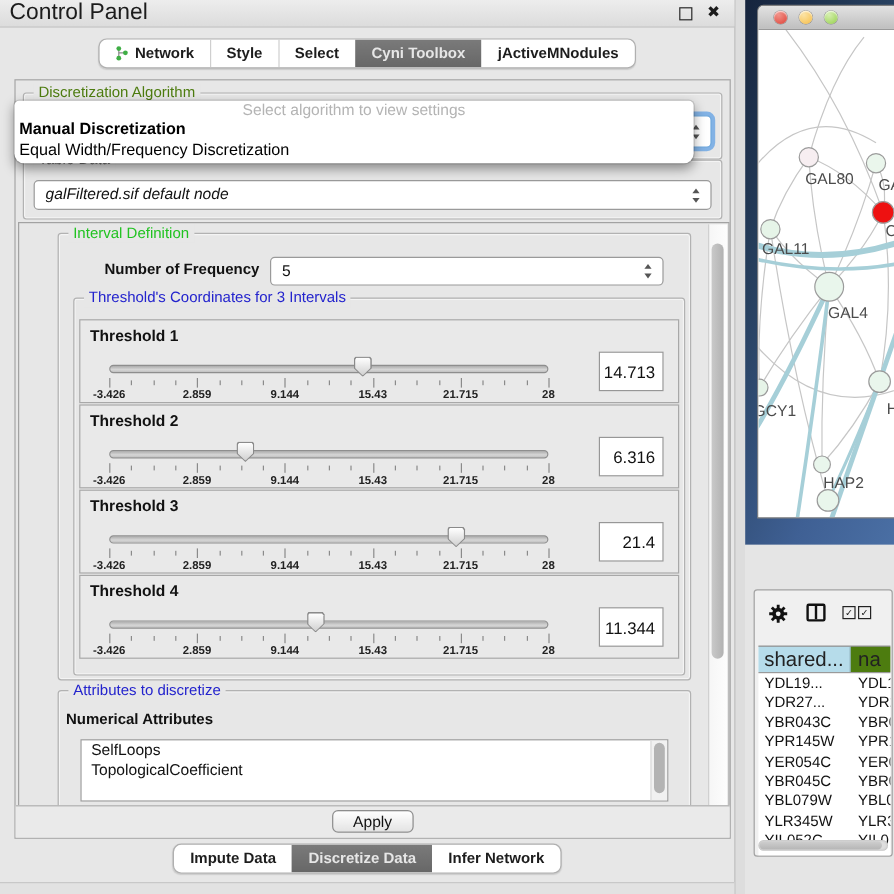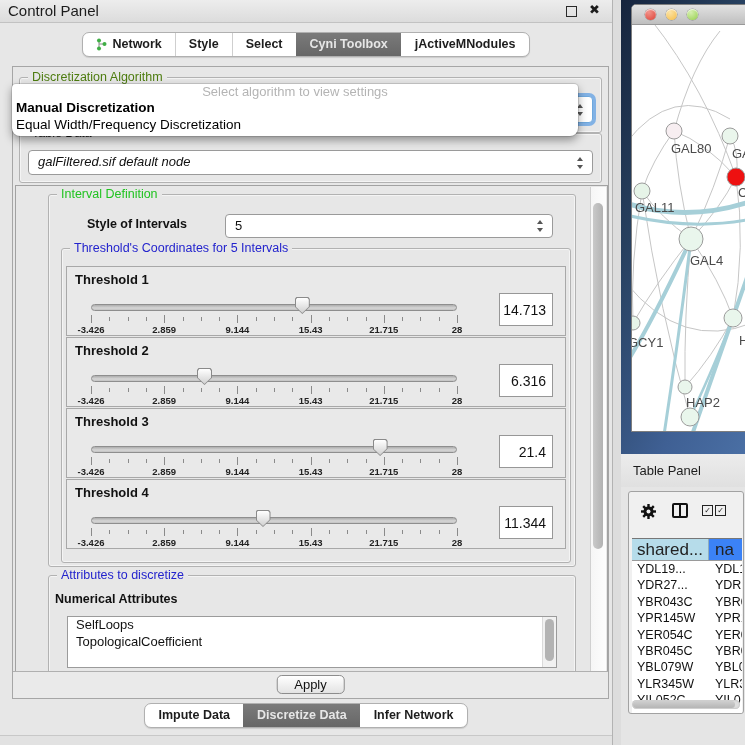--- a/index.html
+++ b/index.html
@@ -2,21 +2,21 @@
 <html><head>
 <meta charset="utf-8">
 <style>
   html,body{margin:0;padding:0;}
   body{width:745px;height:745px;position:relative;overflow:hidden;
        font-family:"Liberation Sans","DejaVu Sans",sans-serif;background:#e6e6e6;
        -webkit-font-smoothing:antialiased;}
   
   .control-panel{position:absolute;left:0;top:0;width:612px;height:745px;background:#e7e7e7;border-right:1px solid #b3b3b3;}
   .cp-titlebar{position:absolute;left:0;top:0;width:100%;height:22px;background:linear-gradient(#ededed,#dcdcdc);border-bottom:1px solid #c2c2c2;}
-  .cp-title{position:absolute;left:8px;top:0;line-height:22px;font-size:15px;color:#1c1c1c;}
+  .cp-title{position:absolute;left:8px;top:0;line-height:22px;font-size:19px;color:#1c1c1c;}
   .float-btn{position:absolute;right:35px;top:6px;width:9px;height:9px;border:1.5px solid #2a2a2a;background:transparent;}
   .close-btn{position:absolute;right:12px;top:2px;font-size:13px;font-weight:bold;color:#1c1c1c;cursor:default;}
   
   .tabbar{position:absolute;left:0;width:100%;display:flex;justify-content:center;}
   .tabbar.top{top:32px;}
   .tabbar.bottom{top:703px;}
   .tabbar-inner{display:inline-flex;background:#ffffff;border:1px solid #b0b0b0;border-radius:7px;overflow:hidden;box-shadow:0 1px 1px rgba(0,0,0,.12);}
   .tab{padding:0 13px;line-height:23px;font-size:12.5px;font-weight:bold;color:#1d1d1d;white-space:nowrap;display:flex;align-items:center;gap:5px;}
   .tab + .tab{border-left:1px solid #cfcfcf;}
   .tab.selected{background:linear-gradient(#7a7a7a,#676767);color:#e6e6e6;border-left-color:transparent;align-items:flex-end;}
@@ -90,21 +90,21 @@
   .tp-frame{position:absolute;left:7px;top:37px;width:114px;height:221px;background:#f0f0f0;border:1px solid #a2a2a2;border-radius:3px;overflow:hidden;}
   .tp-toolbar{position:absolute;left:0;top:0;width:100%;height:40px;}
   .icon-gear{position:absolute;left:11px;top:11px;}
   .icon-cols{position:absolute;left:43px;top:11px;width:16px;height:15px;border:2px solid #111;border-radius:2px;box-sizing:border-box;}
   .icon-cols:before{content:"";position:absolute;left:50%;top:0;width:2px;height:100%;background:#111;transform:translateX(-1px);}
   .icon-check{position:absolute;top:13px;width:9px;height:9px;border:1.5px solid #222;font-size:8px;line-height:9px;text-align:center;color:#222;font-weight:bold;}
   .tp-table{position:absolute;left:3px;top:46px;width:110px;bottom:0;background:#fff;border-top:1px solid #777;}
   .thead{display:flex;height:21px;border-bottom:1px solid #9a9a9a;}
   .thcell{font-size:17px;color:#222;line-height:21px;overflow:hidden;white-space:nowrap;box-sizing:border-box;}
   .thcell.c0{width:77px;background:#b6dcea;border-right:1px solid #90aebc;text-align:center;}
-  .thcell.c1{flex:1;text-align:right;padding-right:8px;background:#3b82f6;}
+  .thcell.c1{flex:1;text-align:right;padding-right:8px;background:#4d7c0f;}
   .trow{display:flex;height:16.4px;}
   .tcell{font-size:12.5px;color:#111;line-height:16.4px;overflow:hidden;white-space:nowrap;box-sizing:border-box;}
   .tcell.c0{width:77px;padding-left:5px;}
   .tcell.c1{flex:1;padding-left:6px;}
   .tp-hscroll{position:absolute;left:3px;right:3px;bottom:4px;height:9px;border-radius:5px;background:#dedede;box-shadow:inset 0 0 2px rgba(0,0,0,.25);}
   .tp-hscroll .hthumb{position:absolute;left:1px;top:1px;height:7px;width:94%;border-radius:4px;background:linear-gradient(#cfcfcf,#b5b5b5);}
 </style>
 </head>
 <body>
 
@@ -156,28 +156,28 @@
       <div class="combo" style="left:8px;top:16px;right:8px;height:23px;font-style:italic;">
         <span class="cval">galFiltered.sif default node</span>
         <span class="spin"></span>
       </div>
     </div>
 
     <div class="scrollpanel">
 
       <div class="groupbox" style="left:32px;top:8px;width:526px;height:371px;">
         <span class="group-title gt-green">Interval Definition</span>
-        <span class="noi-label">Style of Intervals</span>
+        <span class="noi-label">Number of Frequency</span>
         <div class="combo" style="left:176px;top:19px;width:326px;height:22px;">
           <span class="cval">5</span>
           <span class="spin"></span>
         </div>
 
         <div class="groupbox" style="left:12px;top:53px;width:508px;height:313px;">
-          <span class="group-title gt-blue">Threshold's Coordinates for 5 Intervals</span>
+          <span class="group-title gt-blue">Threshold's Coordinates for 3 Intervals</span>
           <div id="thresholds-container">
               <div class="threshold-box" style="top: 17px;">
                 <span class="th-label">Threshold 1</span>
                 <div class="track"></div>
                 <div class="thumb" style="left:227.8px">
                   <i></i>
                 </div>
                 <div class="ticks">
                   <span class="major" style="left: 0%;"></span>
                   <span style="left: 5%;"></span>
@@ -429,23 +429,20 @@
           <text x="58" y="240" class="nlabel">GAL4</text>
           <text x="-4" y="322" class="nlabel">GCY1</text>
           <text x="107" y="320" class="nlabel">H</text>
           <text x="54" y="382" class="nlabel">HAP2</text>
         </svg>
     </div>
   </div>
 </div>
 
 <div class="table-section">
-  <div class="tp-header">
-    <span class="tp-title">Table Panel</span>
-  </div>
   <div class="tp-frame">
     <div class="tp-toolbar">
       <svg class="icon-gear" width="17" height="17" viewBox="0 0 17 17">
         <g stroke="#111" stroke-width="2.4">
           <line x1="8.5" y1="1" x2="8.5" y2="16"></line>
             <line x1="1" y1="8.5" x2="16" y2="8.5"></line>
           <line x1="3.2" y1="3.2" x2="13.8" y2="13.8"></line>
             <line x1="13.8" y1="3.2" x2="3.2" y2="13.8"></line>
         </g>
         <circle cx="8.5" cy="8.5" r="5" fill="#111"></circle>

